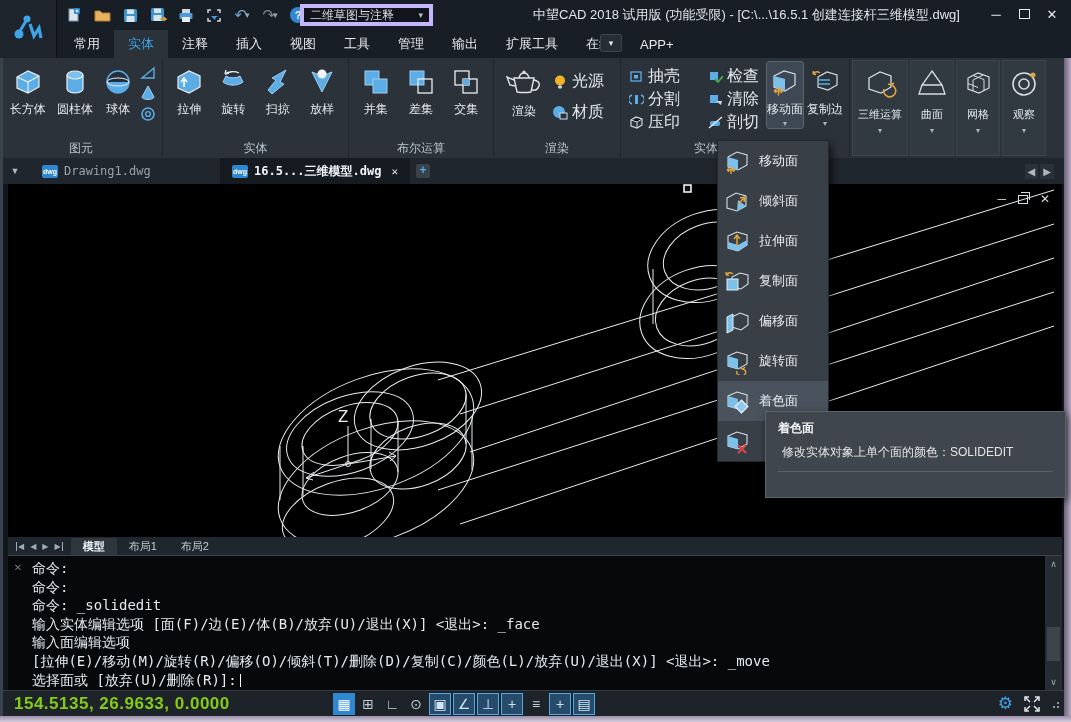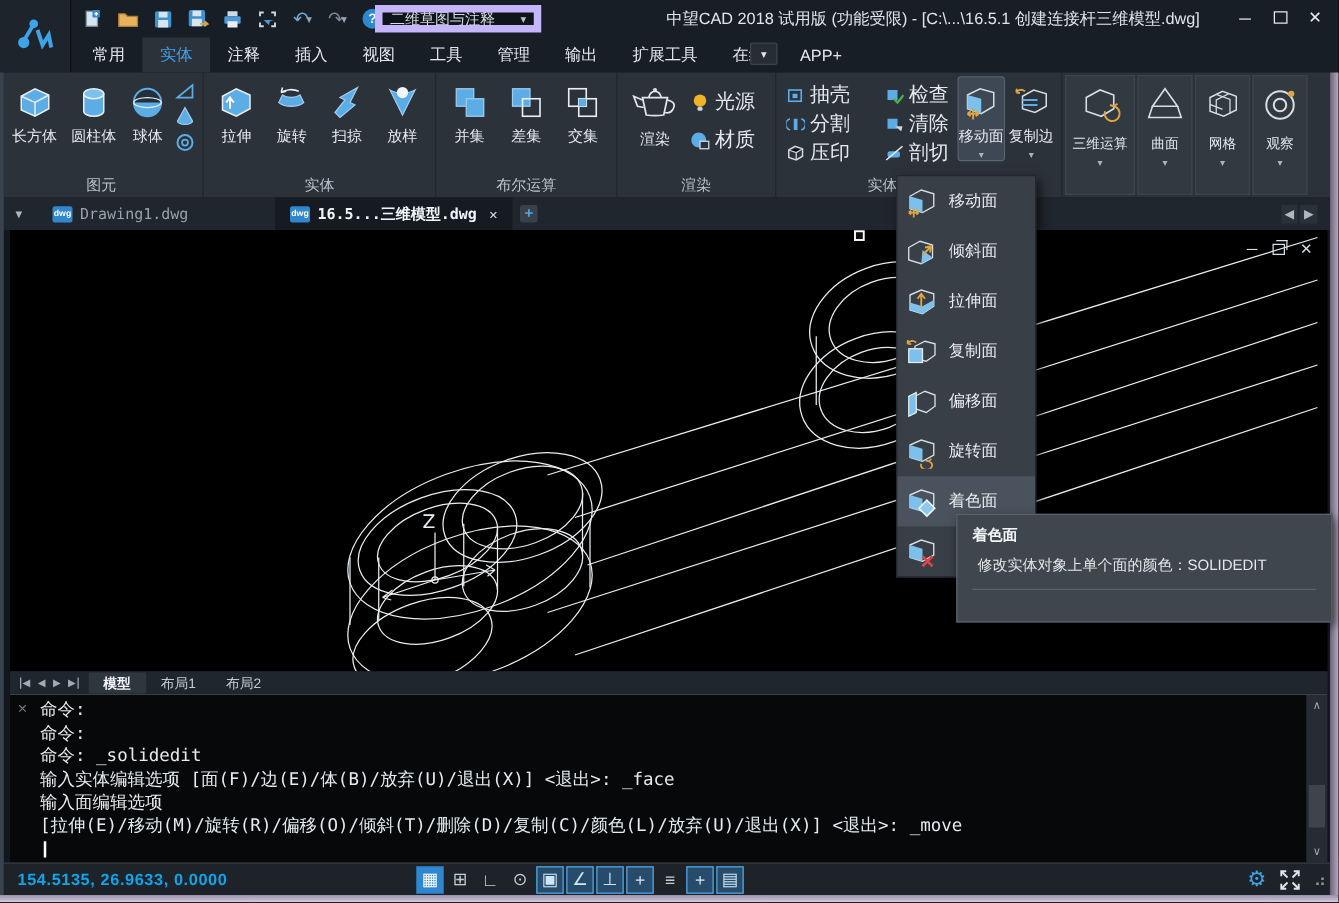--- a/index.html
+++ b/index.html
@@ -9,21 +9,21 @@
   .abs { position:absolute; }
 
   
   .titlebar { left:0; top:0; width:1071px; height:58px; background:#181e25; }
   .logo-box { left:0; top:0; width:57px; height:58px; background:#1d242c; border-right:1px solid #0d1115; display:flex; align-items:center; justify-content:center; }
   .qat { left:62px; top:3px; height:24px; display:flex; align-items:center; gap:4px; }
   .qat-btn { width:24px; height:22px; display:flex; align-items:center; justify-content:center; border-radius:2px; }
   .qat-glyph { font-size:15px; color:#76a9d6; }
   .qat-caret { color:#9aa6b2; font-size:9px; margin-left:-2px; }
   .help-circle { width:16px; height:16px; border-radius:50%; background:#2f87d0; color:#fff; font-size:11px; font-weight:bold; display:flex; align-items:center; justify-content:center; }
-  .workspace { left:300px; top:4px; width:133px; height:22px; background:#10151b; border:6px solid #c4b5fd; color:#d4dae0; font-size:12px; display:flex; align-items:center; padding:0 6px; }
+  .workspace { left:300px; top:4px; width:133px; height:22px; background:#10151b; border:4px solid #c4b5fd; color:#d4dae0; font-size:12px; display:flex; align-items:center; padding:0 6px; }
   .workspace .caret { margin-left:auto; color:#b7c0c9; font-size:9px; }
   .win-title { left:533px; top:6px; color:#dfe5ea; font-size:13px; white-space:nowrap; }
   .win-controls { right:10px; top:5px; display:flex; gap:10px; }
   .win-ctl { width:18px; height:18px; display:flex; align-items:center; justify-content:center; color:#e6ebef; font-size:13px; }
   .max-glyph { width:11px; height:10px; border:1.5px solid #e6ebef; }
 
   
   .ribbon-tabs { left:60px; top:30px; height:28px; display:flex; align-items:stretch; }
   .rtab { padding:0 14px; display:flex; align-items:center; color:#e3e8ed; font-size:13px; }
   .rtab.active { background:#2b323a; color:#3fa3e8; }
@@ -91,21 +91,21 @@
   .cmd-gutter { width:20px; padding-top:6px; text-align:center; color:#6d7882; font-size:10px; }
   .cmd-lines { flex:1; padding:3px 4px; font-family:"DejaVu Sans Mono",monospace; font-size:14px; color:#e6eaee; line-height:18.6px; white-space:nowrap; overflow:hidden; }
   .cursor { display:inline-block; width:1.5px; height:13px; background:#fff; vertical-align:-2px; margin-left:3px; }
   .cmd-scroll { width:17px; background:#262c33; display:flex; flex-direction:column; align-items:center; color:#9fabb6; font-size:9px; }
   .cmd-scroll .thumb { width:13px; height:34px; background:#3d444c; margin-top:58px; }
   .cmd-scroll .up { padding-top:3px; }
   .cmd-scroll .dn { margin-top:auto; padding-bottom:3px; }
 
   
   .statusbar { left:0; top:690px; width:1071px; height:26px; background:#1d2329; border-top:1px solid #343b42; display:flex; align-items:center; }
-  .coords { padding-left:14px; color:#0ea5e9; font-size:13px; font-weight:bold; letter-spacing:.5px; }
+  .coords { padding-left:14px; color:#84cc16; font-size:17px; font-weight:bold; letter-spacing:.5px; }
   .sb-icons { position:absolute; left:333px; display:flex; gap:2px; }
   .sb-ic { width:22px; height:22px; display:flex; align-items:center; justify-content:center; font-size:14px; color:#c2cdd7; }
   .sb-ic.on { border:1px solid #4fa8e8; background:#274b6b; color:#cfe6f8; }
   .sb-ic.fill { background:#2f87d0; color:#fff; }
   .sb-right { position:absolute; right:12px; display:flex; gap:10px; align-items:center; }
   .gear { color:#3fa3e8; font-size:17px; }
   .grip { width:8px; height:8px; background:
       linear-gradient(45deg, transparent 0, transparent 100%); position:relative; }
   .grip i { position:absolute; width:2px; height:2px; background:#8a95a0; }
 
@@ -655,21 +655,21 @@
     <div class="cmd-gutter">
       <span>✕</span>
     </div>
     <div class="cmd-lines">
       <div>命令:</div>
       <div>命令:</div>
       <div>命令: _solidedit</div>
       <div>输入实体编辑选项 [面(F)/边(E)/体(B)/放弃(U)/退出(X)] &lt;退出&gt;: _face</div>
       <div>输入面编辑选项</div>
       <div>[拉伸(E)/移动(M)/旋转(R)/偏移(O)/倾斜(T)/删除(D)/复制(C)/颜色(L)/放弃(U)/退出(X)] &lt;退出&gt;: _move</div>
-      <div><span class="cursor"></span></div>
+      <div><span>选择面或 [放弃(U)/删除(R)]:</span><span class="cursor"></span></div>
     </div>
     <div class="cmd-scroll">
       <span class="up">∧</span>
       <span class="thumb"></span>
       <span class="dn">∨</span>
     </div>
   </div>
 
   <div class="abs statusbar">
     <span class="coords">154.5135, 26.9633, 0.0000</span>

